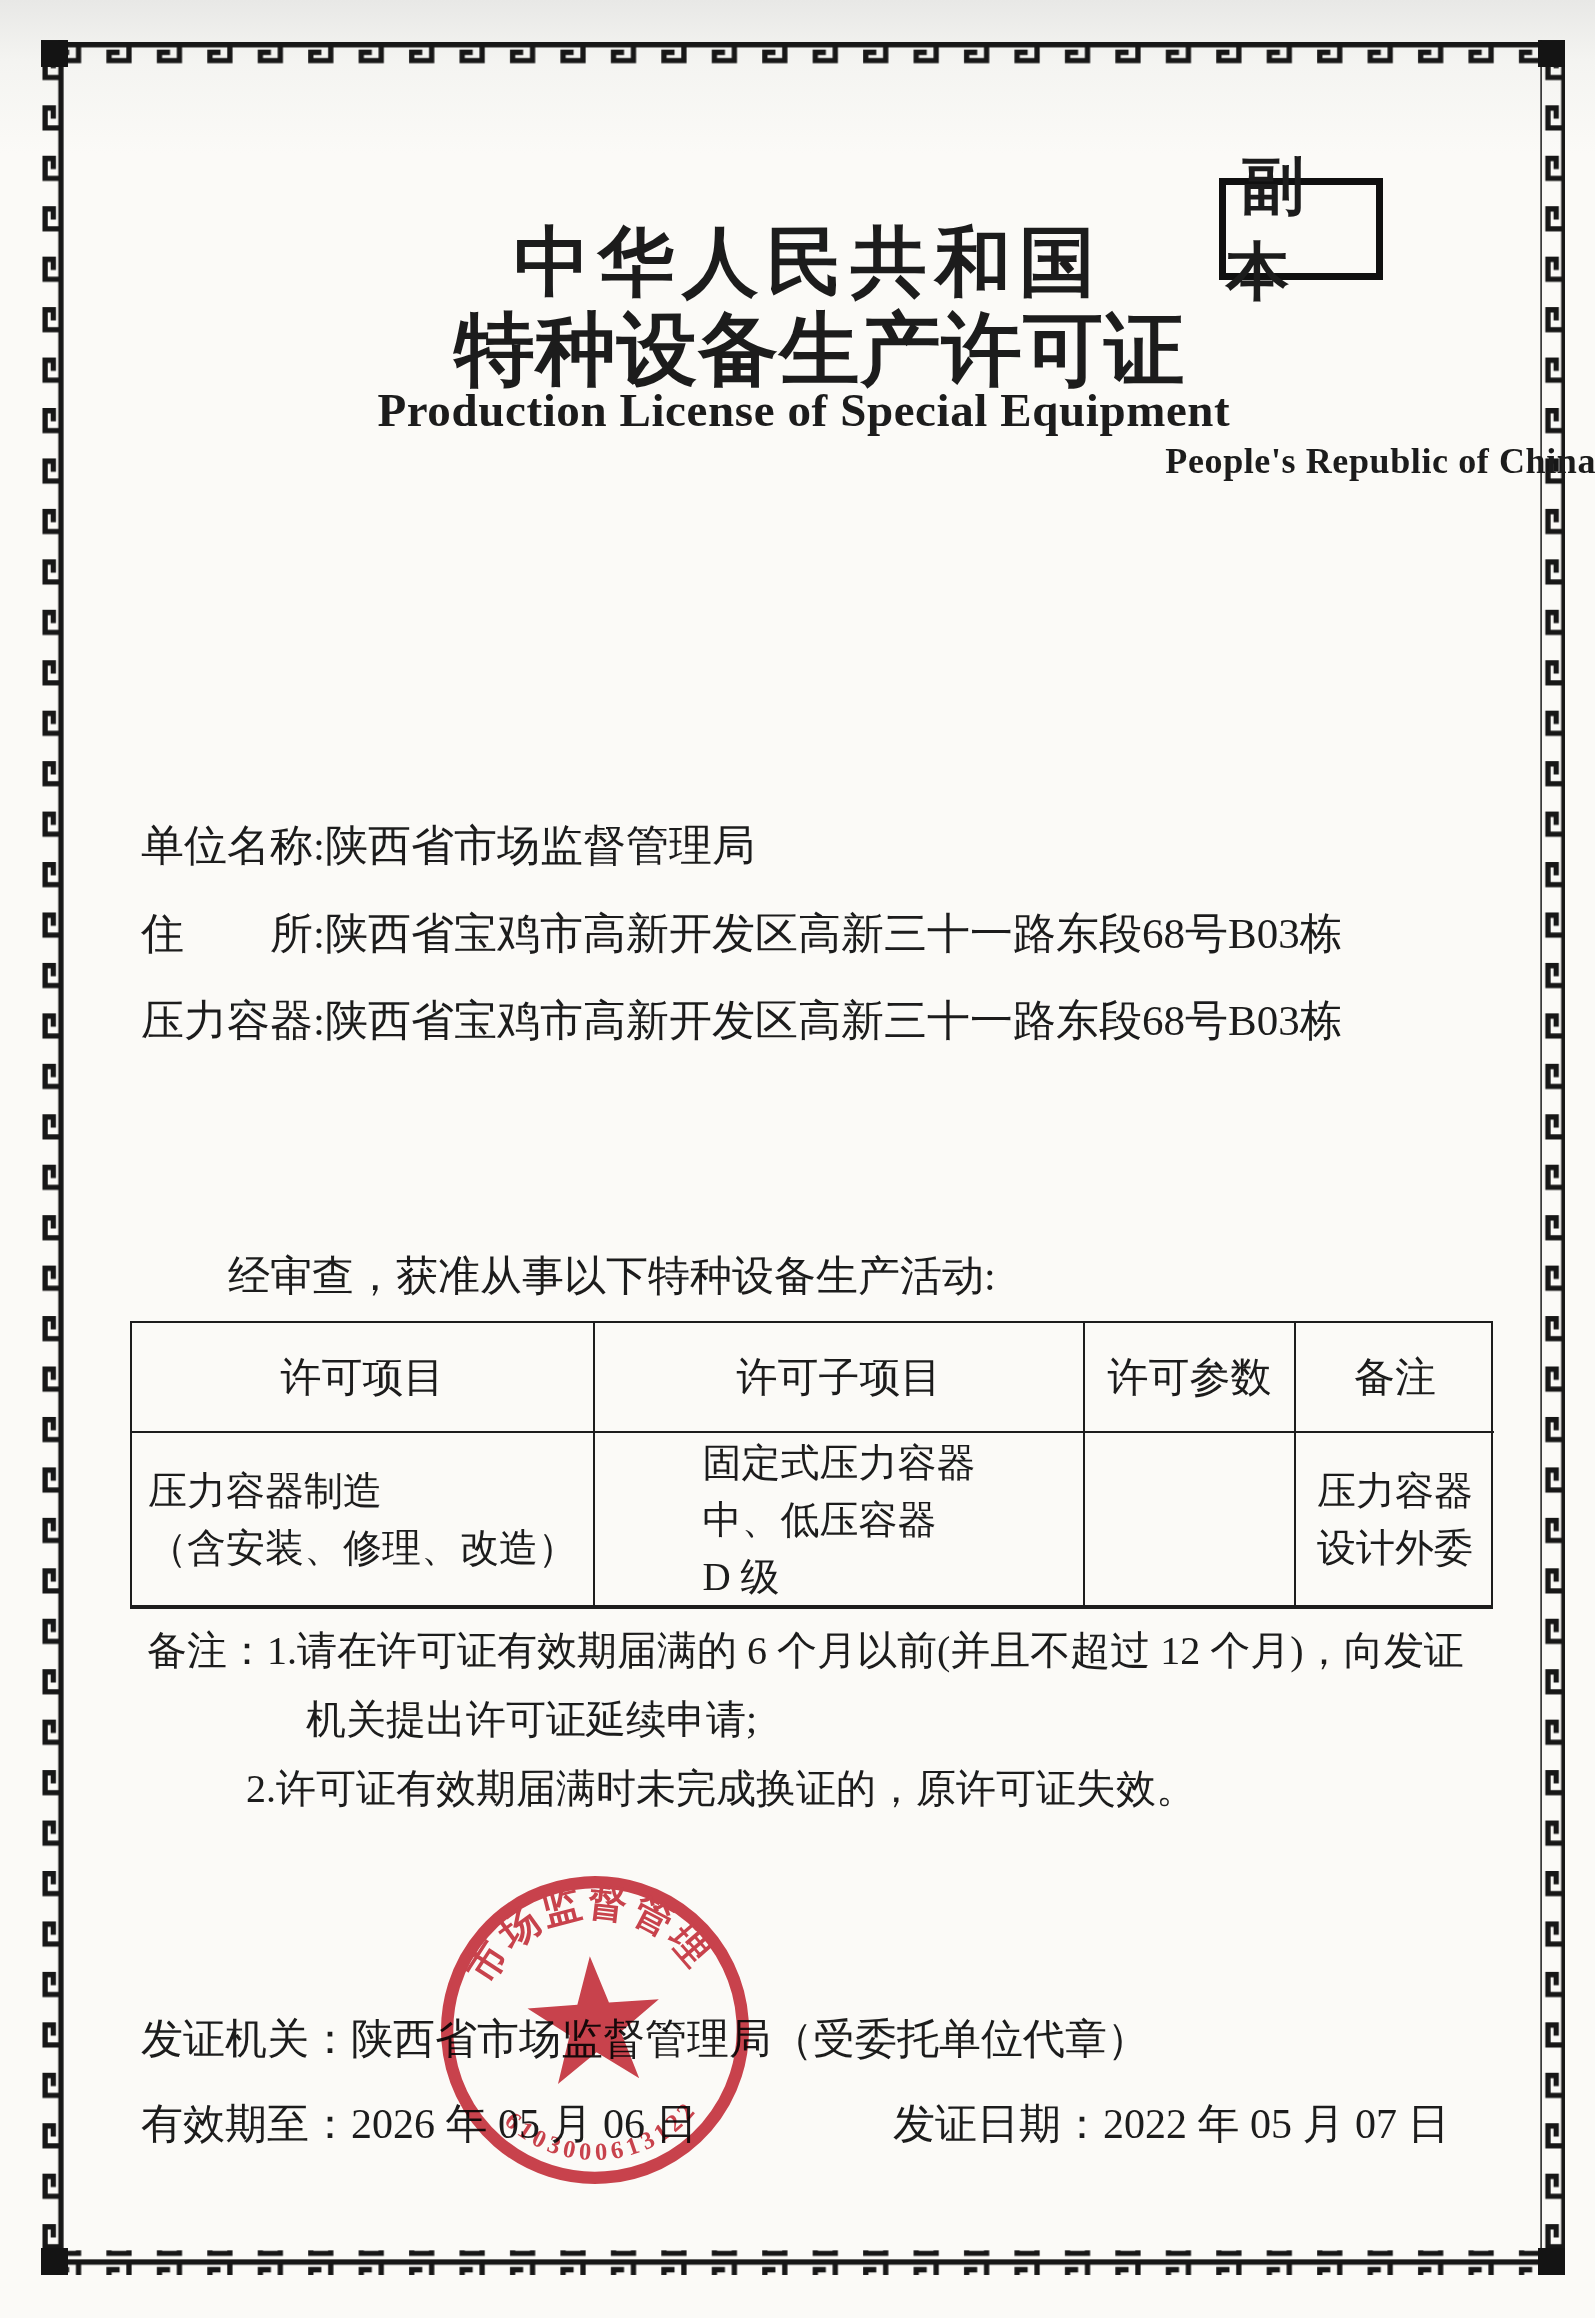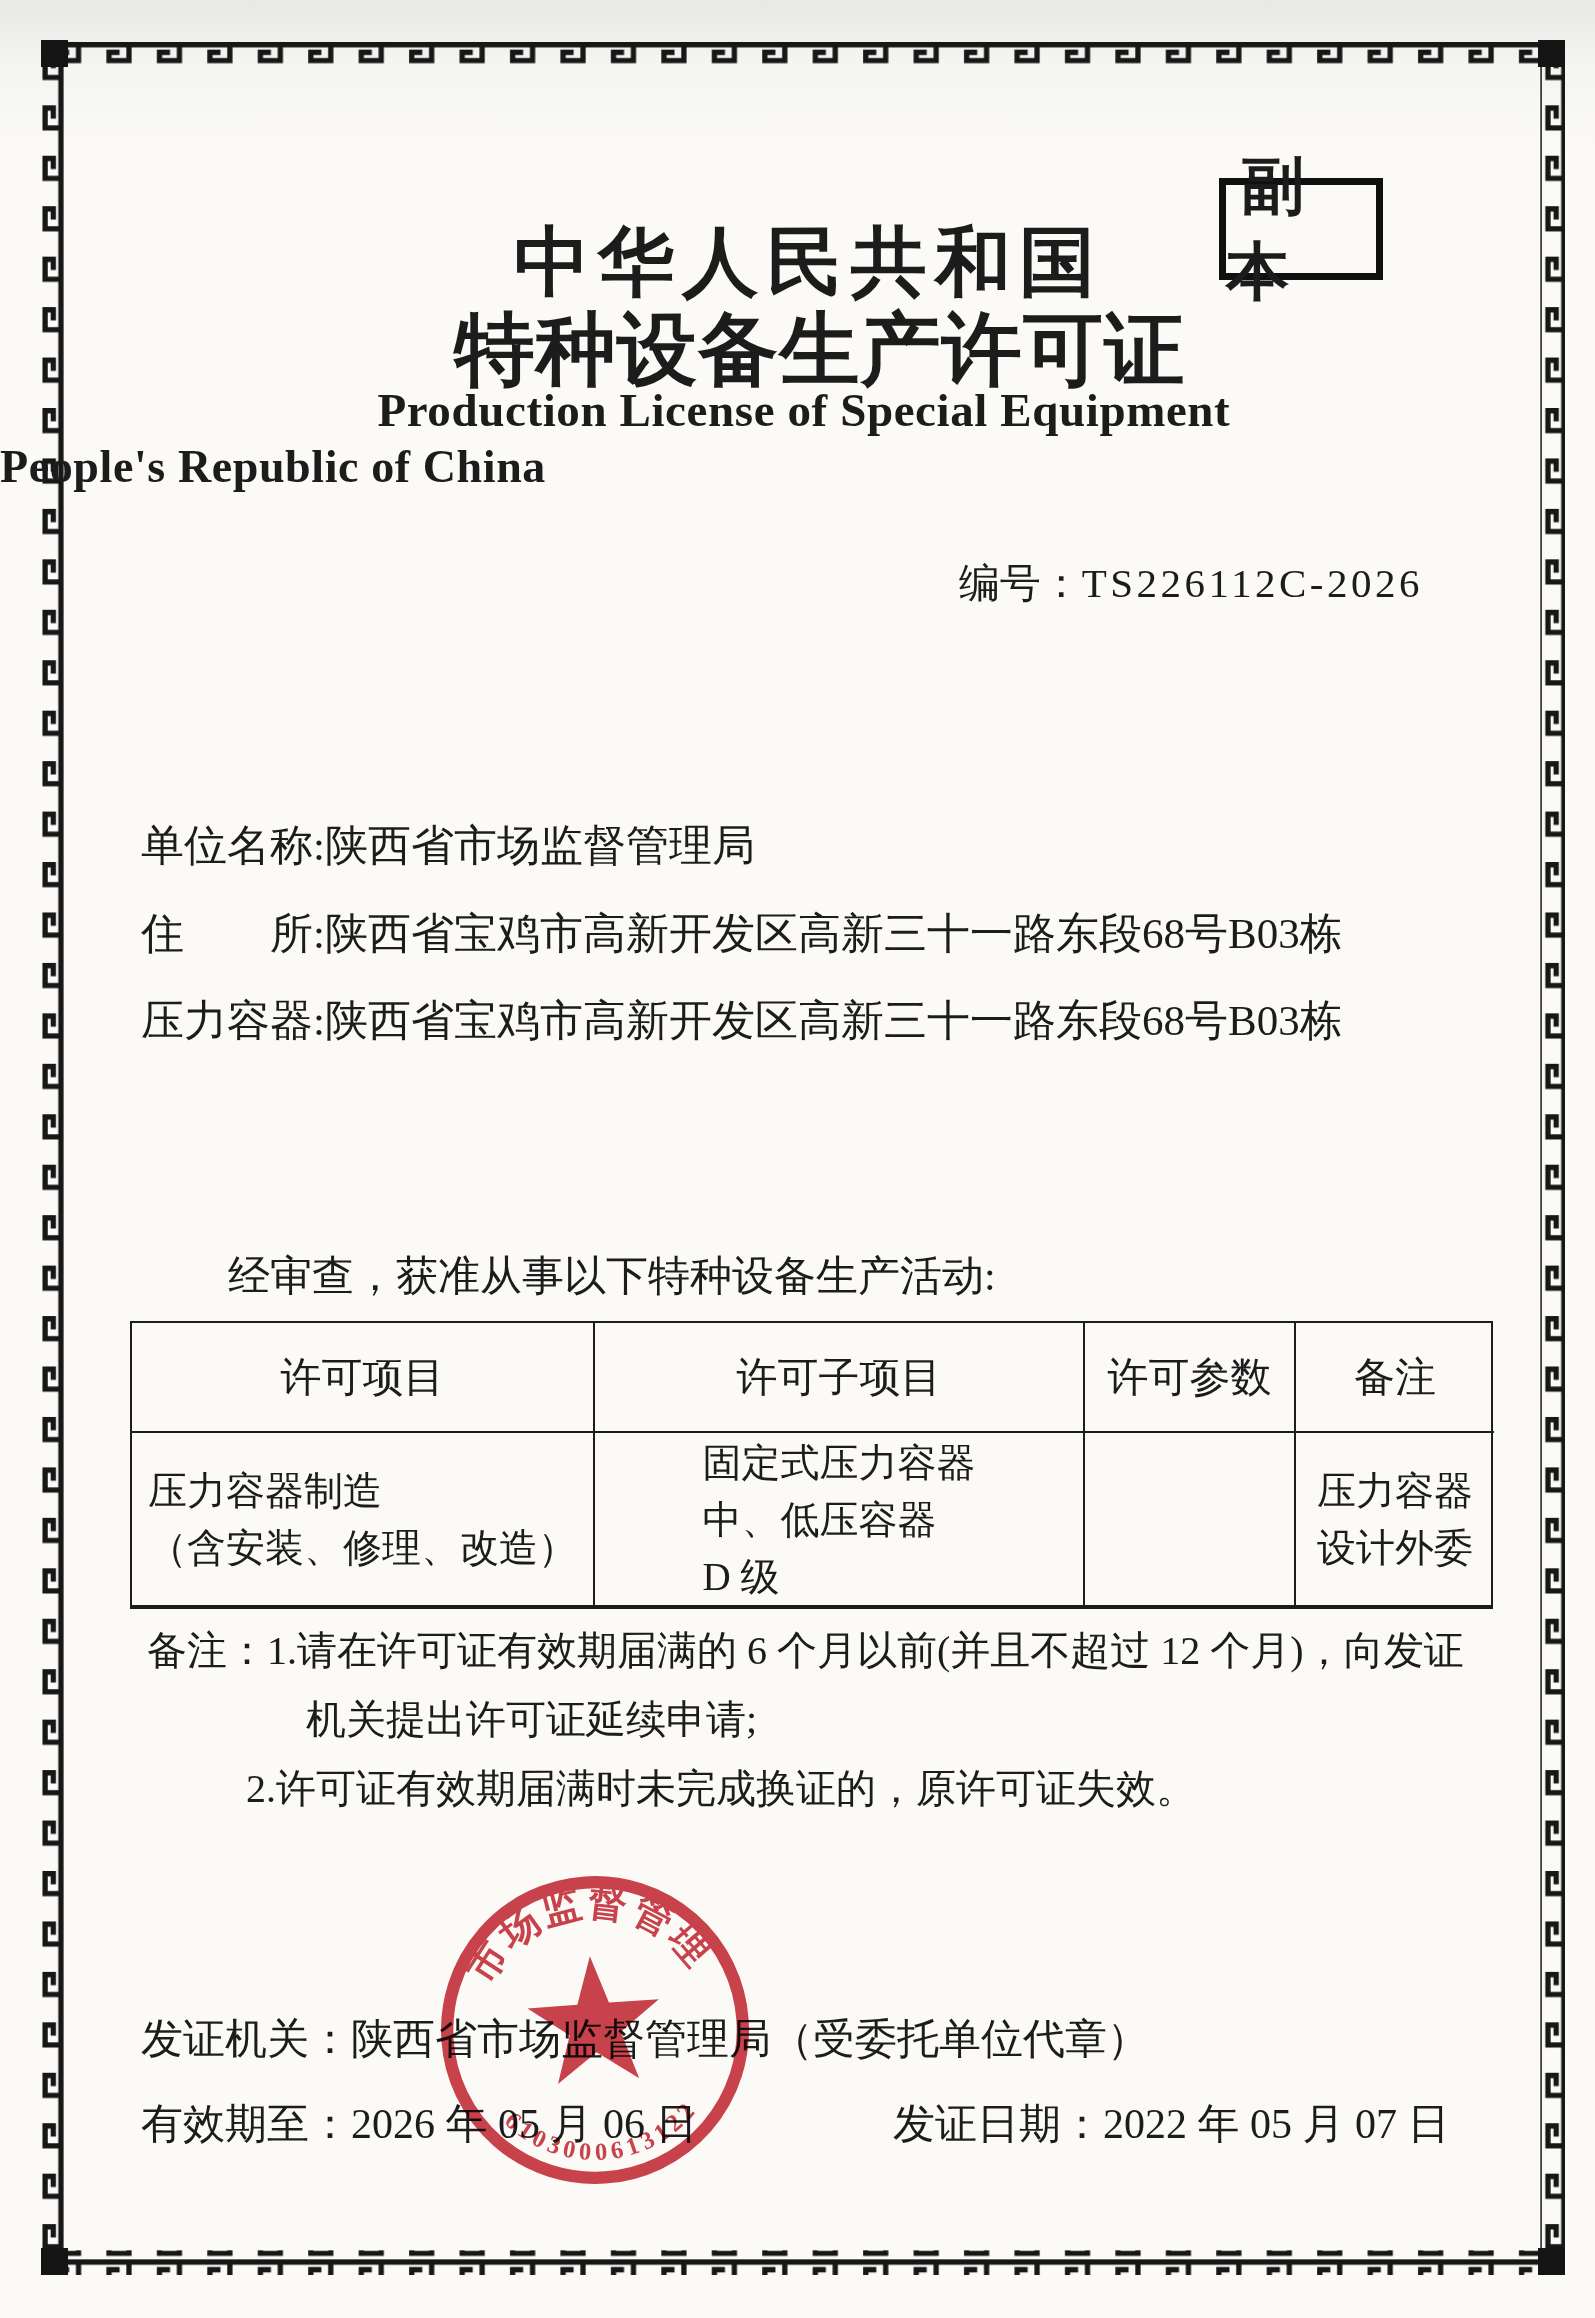--- a/index.html
+++ b/index.html
@@ -22,22 +22,22 @@
     border:7.6px solid #101010;box-sizing:border-box;
     display:flex;align-items:center;justify-content:flex-end;
     font-size:63px;font-weight:700;letter-spacing:15.3px;text-indent:15.3px;
   }
   .title-zh1{position:absolute;left:0;top:212px;width:100%;text-align:center;
     font-size:76px;font-weight:700;letter-spacing:8.2px;transform:translateX(10.6px);white-space:nowrap;}
   .title-zh2{position:absolute;left:0;top:297px;width:100%;text-align:center;
     font-size:80px;font-weight:700;letter-spacing:1.2px;transform:translateX(22px);white-space:nowrap;}
   .title-en1{position:absolute;left:0;top:383px;width:100%;text-align:center;
     font-size:47px;font-weight:700;letter-spacing:0.6px;transform:translateX(5.9px);white-space:nowrap;}
-  .title-en2{position:absolute;left:0;top:440px;width:100%;text-align:left;
-    font-size:46px;font-weight:700;letter-spacing:0.6px;transform:translateX(0px);white-space:nowrap;}
+  .title-en2{position:absolute;left:0;top:440px;width:100%;text-align:right;
+    font-size:36px;font-weight:700;letter-spacing:0.6px;transform:translateX(0px);white-space:nowrap;}
   .license-no{position:absolute;top:556px;right:173px;font-size:41px;white-space:nowrap;}
   .license-no .num{letter-spacing:3.5px;}
   .field-row{position:absolute;left:141px;font-size:43px;white-space:nowrap;}
   .approval{position:absolute;left:228px;top:1248px;font-size:42px;white-space:nowrap;}
   .lic-table{
     position:absolute;left:130px;top:1321px;width:1363px;box-sizing:border-box;
     display:grid;grid-template-columns:463px 490px 211px 198px;
     border:2.9px solid #1d1d1d;border-bottom-width:4.7px;
   }
   .lic-table .cell{
@@ -81,23 +81,20 @@
 
   <div class="badge">
     <span>副本</span>
   </div>
 
   <div class="title-zh1">中华人民共和国</div>
   <div class="title-zh2">特种设备生产许可证</div>
   <div class="title-en1">Production License of Special Equipment</div>
   <div class="title-en2">People's Republic of China</div>
 
-  <div class="license-no">
-    <span>编号：</span><span class="num">TS226112C-2026</span>
-  </div>
 
   <div class="field-row" style="top:817px">
     <span>单位名称:</span><span>陕西省市场监督管理局</span>
   </div>
   <div class="field-row" style="top:905px">
     <span>住　　所:</span><span>陕西省宝鸡市高新开发区高新三十一路东段68号B03栋</span>
   </div>
   <div class="field-row" style="top:992px">
     <span>压力容器:</span><span>陕西省宝鸡市高新开发区高新三十一路东段68号B03栋</span>
   </div>

